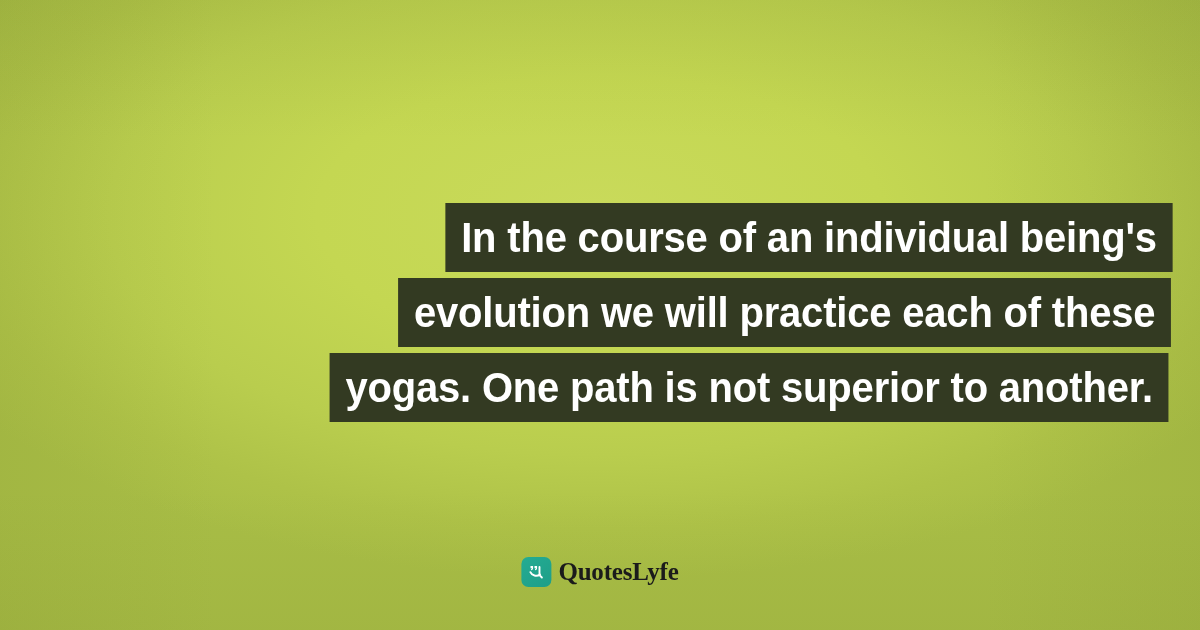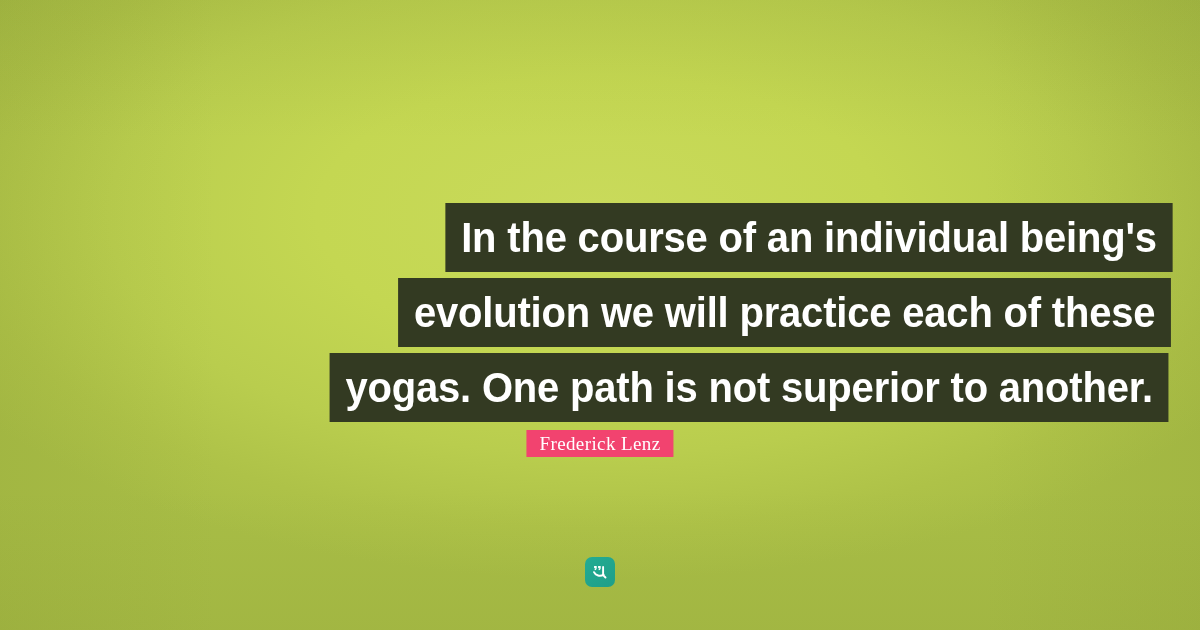--- a/index.html
+++ b/index.html
@@ -121,29 +121,29 @@
 <div class="quote-card">
 
   <div class="bg-vignette"></div>
 
   <div class="quote-block">
     <div class="quote-line">In the course of an individual being's</div>
     <div class="quote-line">evolution we will practice each of these</div>
     <div class="quote-line">yogas. One path is not superior to another.</div>
   </div>
 
-  <div class="author-badge">Frederick Lenz</div>
 
   <div class="brand">
     <span class="brand-mark">
       <svg width="22" height="22" viewBox="0 0 22 22" aria-hidden="true">
 
         <path d="M5.1 5.0 h2.6 v2.0 c0 1.2 -0.6 2.0 -1.8 2.3 l-0.45 -1.0 c0.6 -0.2 0.9 -0.55 0.92 -1.05 h-1.27 z" fill="#ffffff"></path>
         <path d="M9.1 5.0 h2.6 v2.0 c0 1.2 -0.6 2.0 -1.8 2.3 l-0.45 -1.0 c0.6 -0.2 0.9 -0.55 0.92 -1.05 h-1.27 z" fill="#ffffff"></path>
 
         <path d="M5.0 11.2 a6.2 5.4 0 0 0 9.6 2.4" stroke="#ffffff" stroke-width="1.9" fill="none" stroke-linecap="round"></path>
 
         <path d="M14.1 6.0 v8.1 l2.4 2.4" stroke="#ffffff" stroke-width="1.9" fill="none" stroke-linecap="round" stroke-linejoin="round"></path>
       </svg>
     </span>
+    <span class="brand-name">QuotesLyfe</span>
   </div>
 
 </div>
 
 </body></html>

